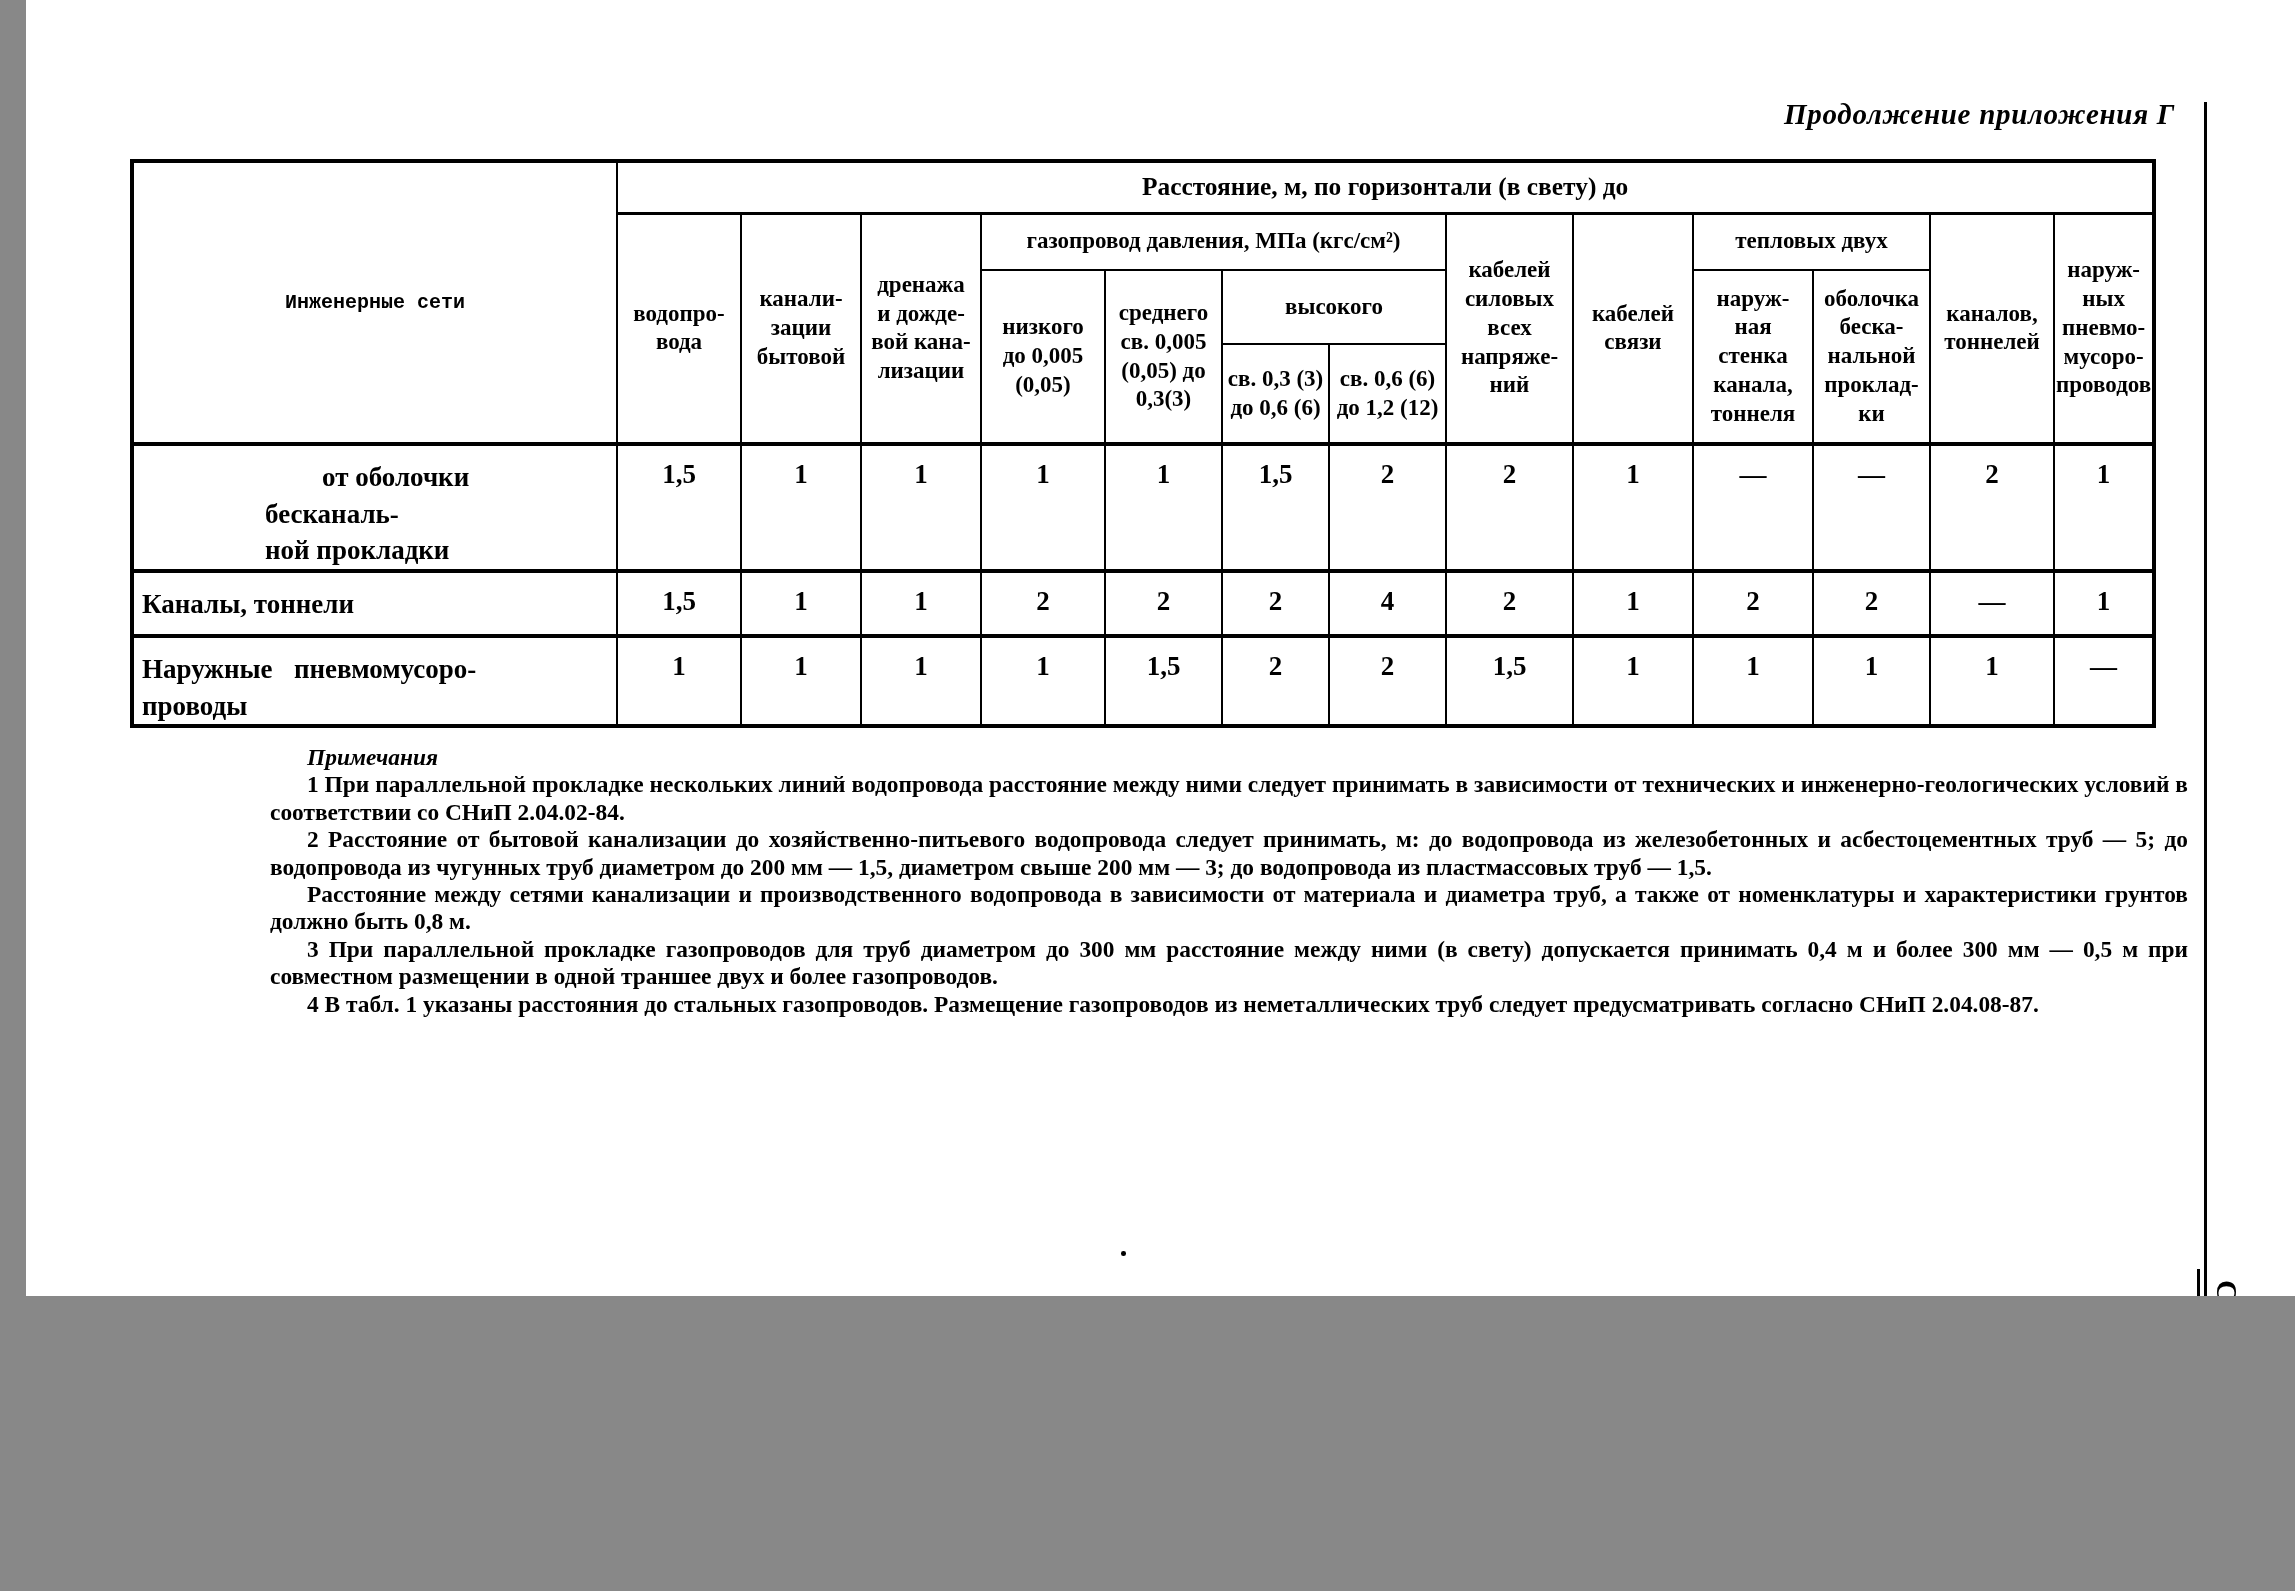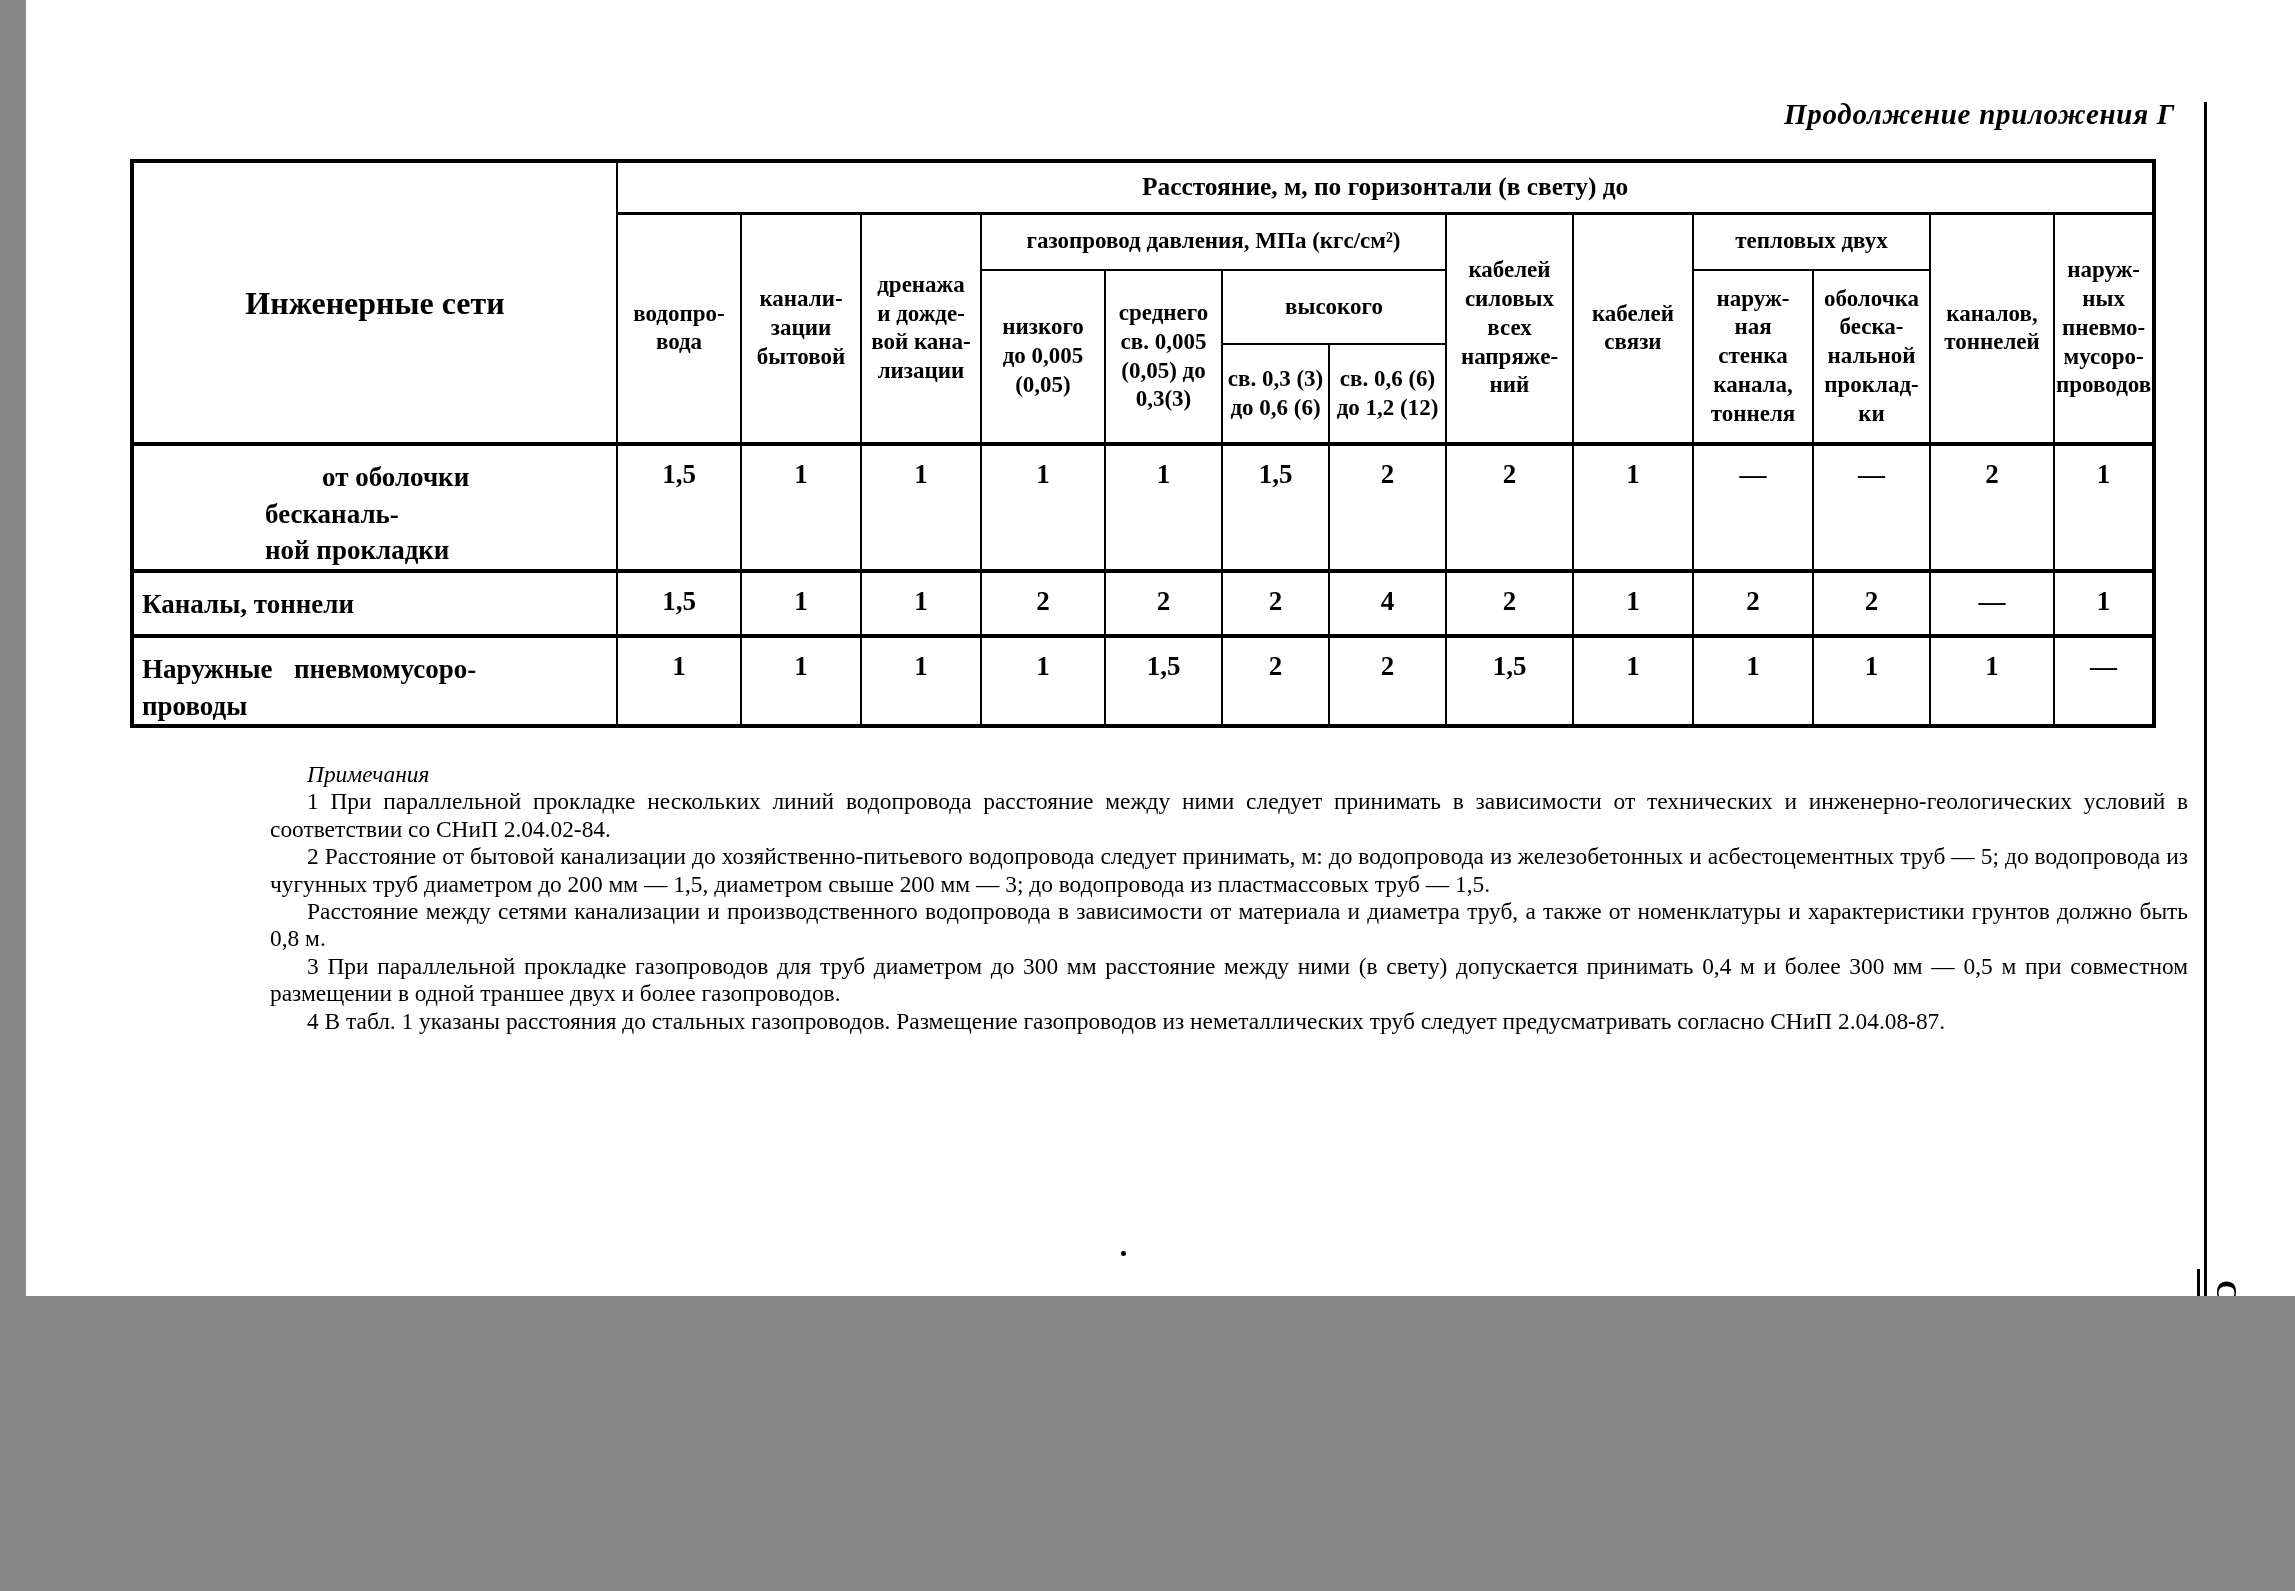--- a/index.html
+++ b/index.html
@@ -42,39 +42,39 @@
     border-collapse:collapse;border:4px solid #000;
   }
   .main-table th,.main-table td{
     border:2px solid #000;
     font-weight:bold;
     text-align:center;
     padding:0;
     overflow:hidden;
   }
   .main-table th{vertical-align:middle;font-size:23px;line-height:1.25;white-space:pre-line;text-align:center;}
-  th.corner{font-size:32px;}
+  th.corner{font-size:20px;font-family:Liberation Mono, monospace;}
   th.top-h{font-size:25.4px;border-bottom-width:3.3px;}
   tr.r-a{height:52px;}
   tr.r-b{height:57px;}
   tr.r-c{height:74px;}
   tr.r-d{height:100px;}
   tr.data td{border-top-width:4px;vertical-align:top;padding-top:13.4px;font-size:27px;}
   tr.r1{height:99px;}
   tr.r2{height:65px;}
   tr.r3{height:89px;}
   td.rowlabel{text-align:left;font-size:25.4px;white-space:pre-line;line-height:1.35;padding-right:21px;}
   tr.r1 td.rowlabel{padding-left:131px;text-indent:57px;}
   tr.r2 td.rowlabel{padding-left:8px;}
   tr.r3 td.rowlabel{padding-left:8px;word-spacing:14.7px;}
 
   
   .notes{
-    position:absolute;left:244px;top:761px;width:1918px;
-    font-size:23.4px;line-height:27.4px;font-weight:normal;
+    position:absolute;left:244px;top:744px;width:1918px;
+    font-size:23.4px;line-height:27.4px;font-weight:bold;
     text-align:justify;
   }
   .notes p{margin:0;text-indent:37px;}
   .notes-heading{font-style:italic;text-indent:37px;}
 </style>
 </head>
 <body>
 
 <div class="page">
 

